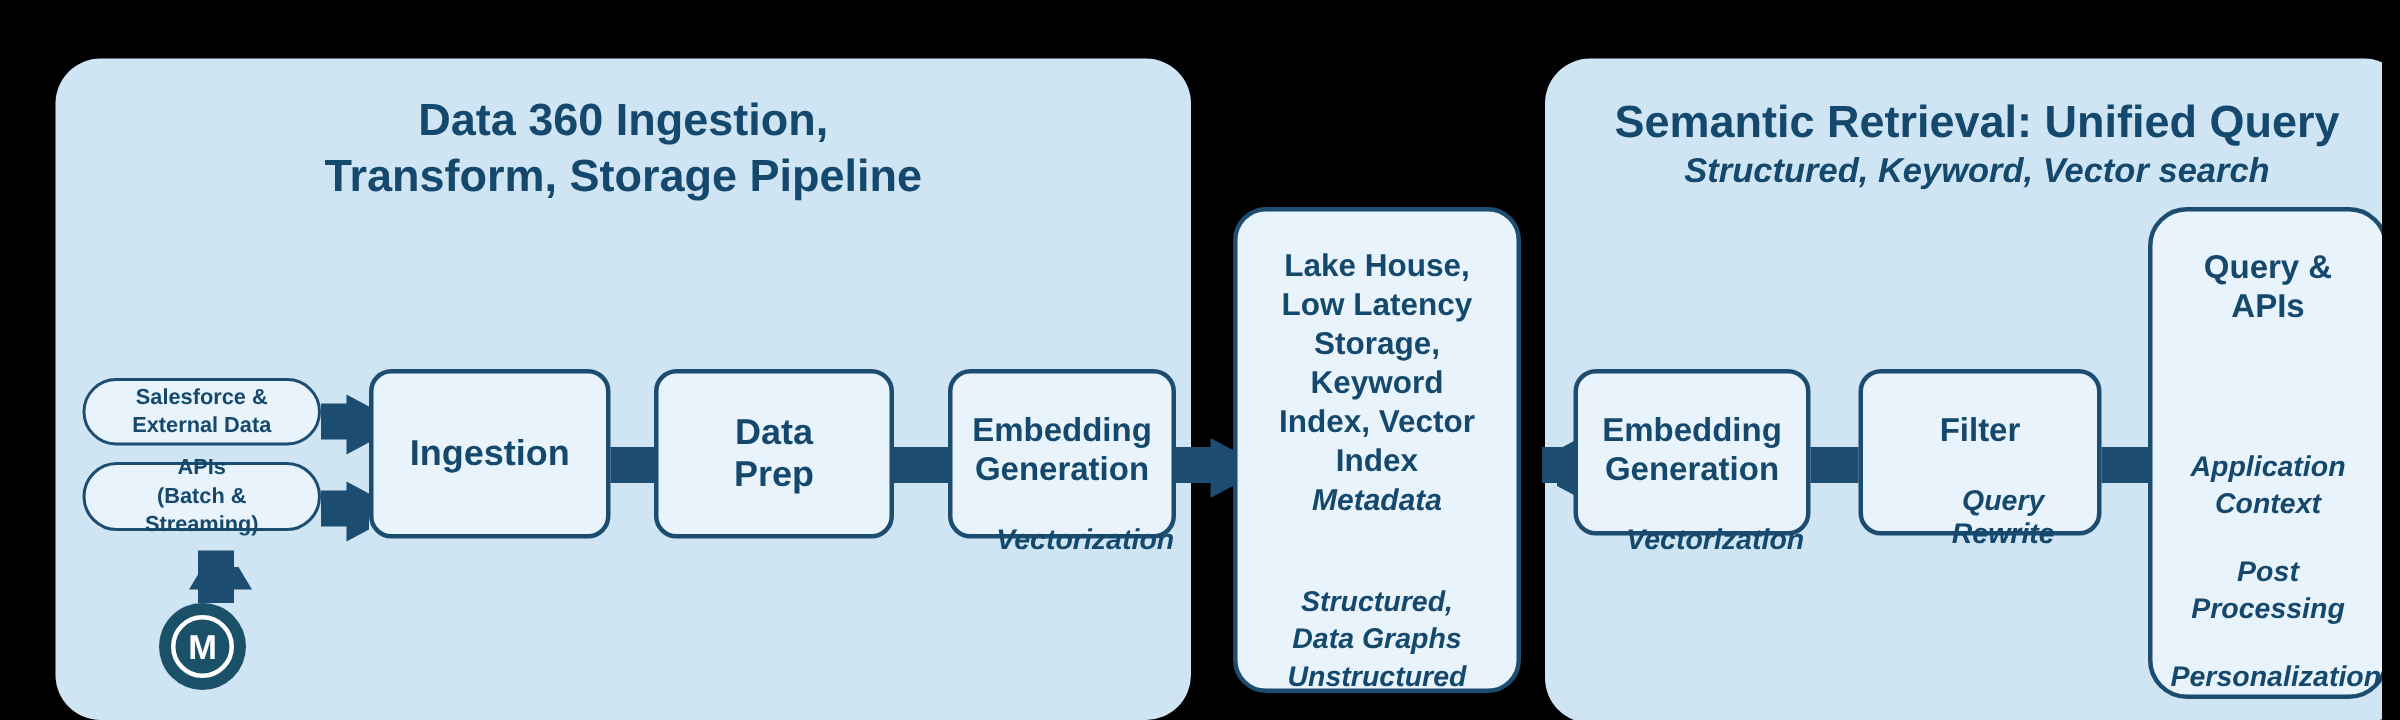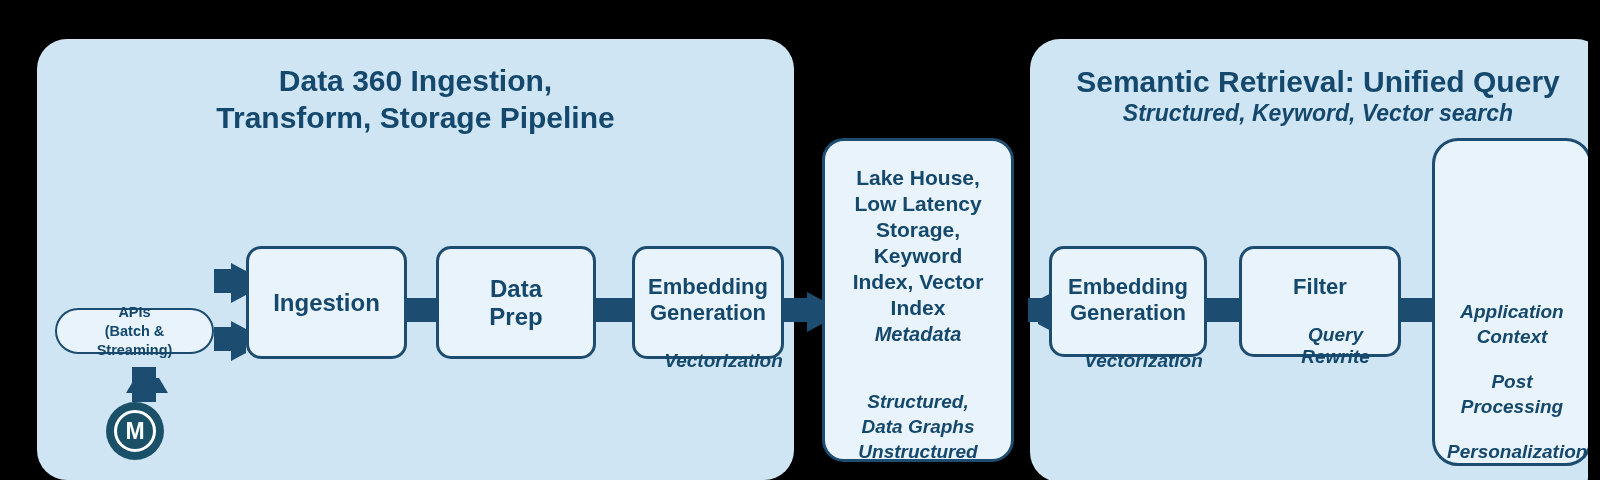--- a/index.html
+++ b/index.html
@@ -63,20 +63,22 @@
 <div class="canvas">
 
   <div class="panel panel-left"></div>
   <div class="panel panel-right"></div>
 
   <div class="title title-left pre">Data 360 Ingestion,
 Transform, Storage Pipeline</div>
   <div class="title title-right">Semantic Retrieval: Unified Query</div>
   <div class="subtitle-right">Structured, Keyword, Vector search</div>
 
+  <div class="pill pill-1 pre">Salesforce &amp;
+External Data</div>
   <div class="pill pill-2 pre">APIs
 (Batch &amp; Streaming)</div>
 
   <div class="logo">
     <div class="logo-ring">
       <span class="logo-m">M</span>
     </div>
   </div>
 
   <div>
@@ -142,20 +144,21 @@
   <div class="shaft-h" style="left:1183px;top:274px;width:32px;"></div>
 
   <div class="node node-2row node-filter">
     <span class="node-title-sm">Filter</span>
     <span class="node-sub">Query Rewrite</span>
   </div>
 
   <div class="shaft-h" style="left:1377px;top:274px;width:31px;"></div>
 
   <div class="qbox">
+    <div class="qbox-title">Query &amp; APIs</div>
     <div class="qitem q2 pre">Application
 Context</div>
     <div class="qitem q3 pre">Post
 Processing</div>
     <div class="qitem q4 pre">Personalization</div>
   </div>
 
 </div>
 
 </body></html>

